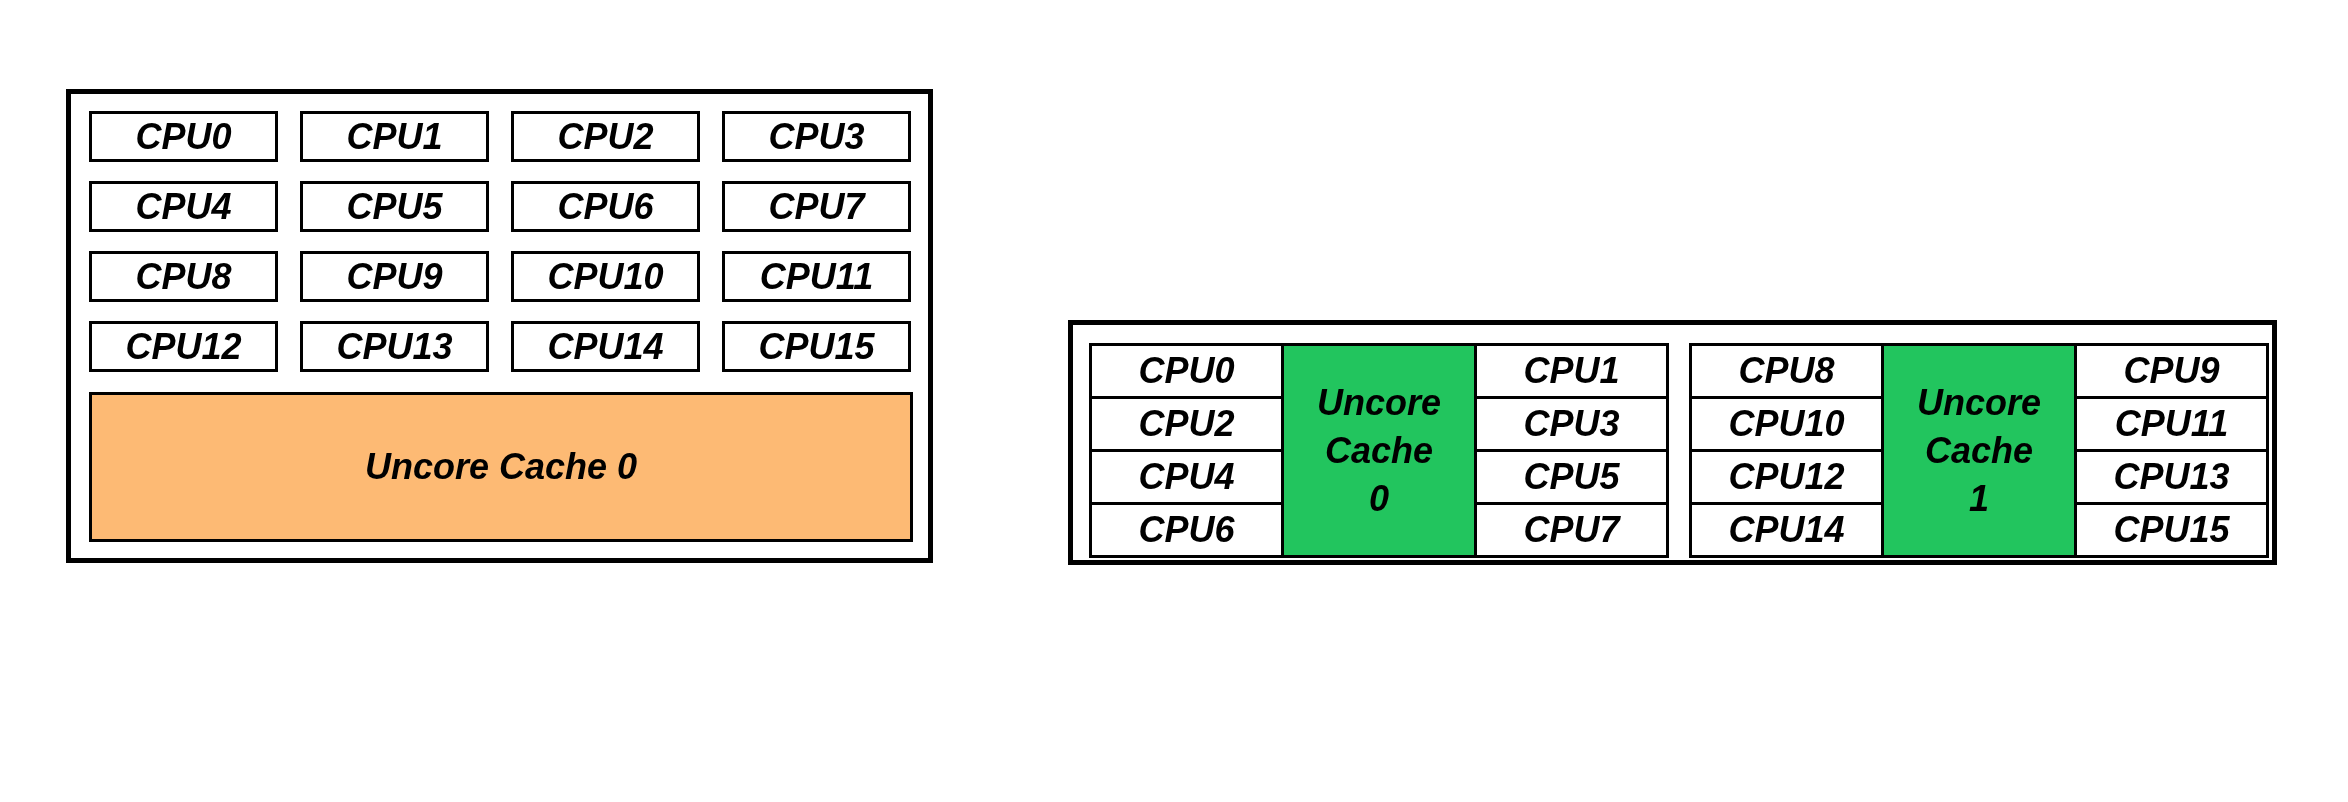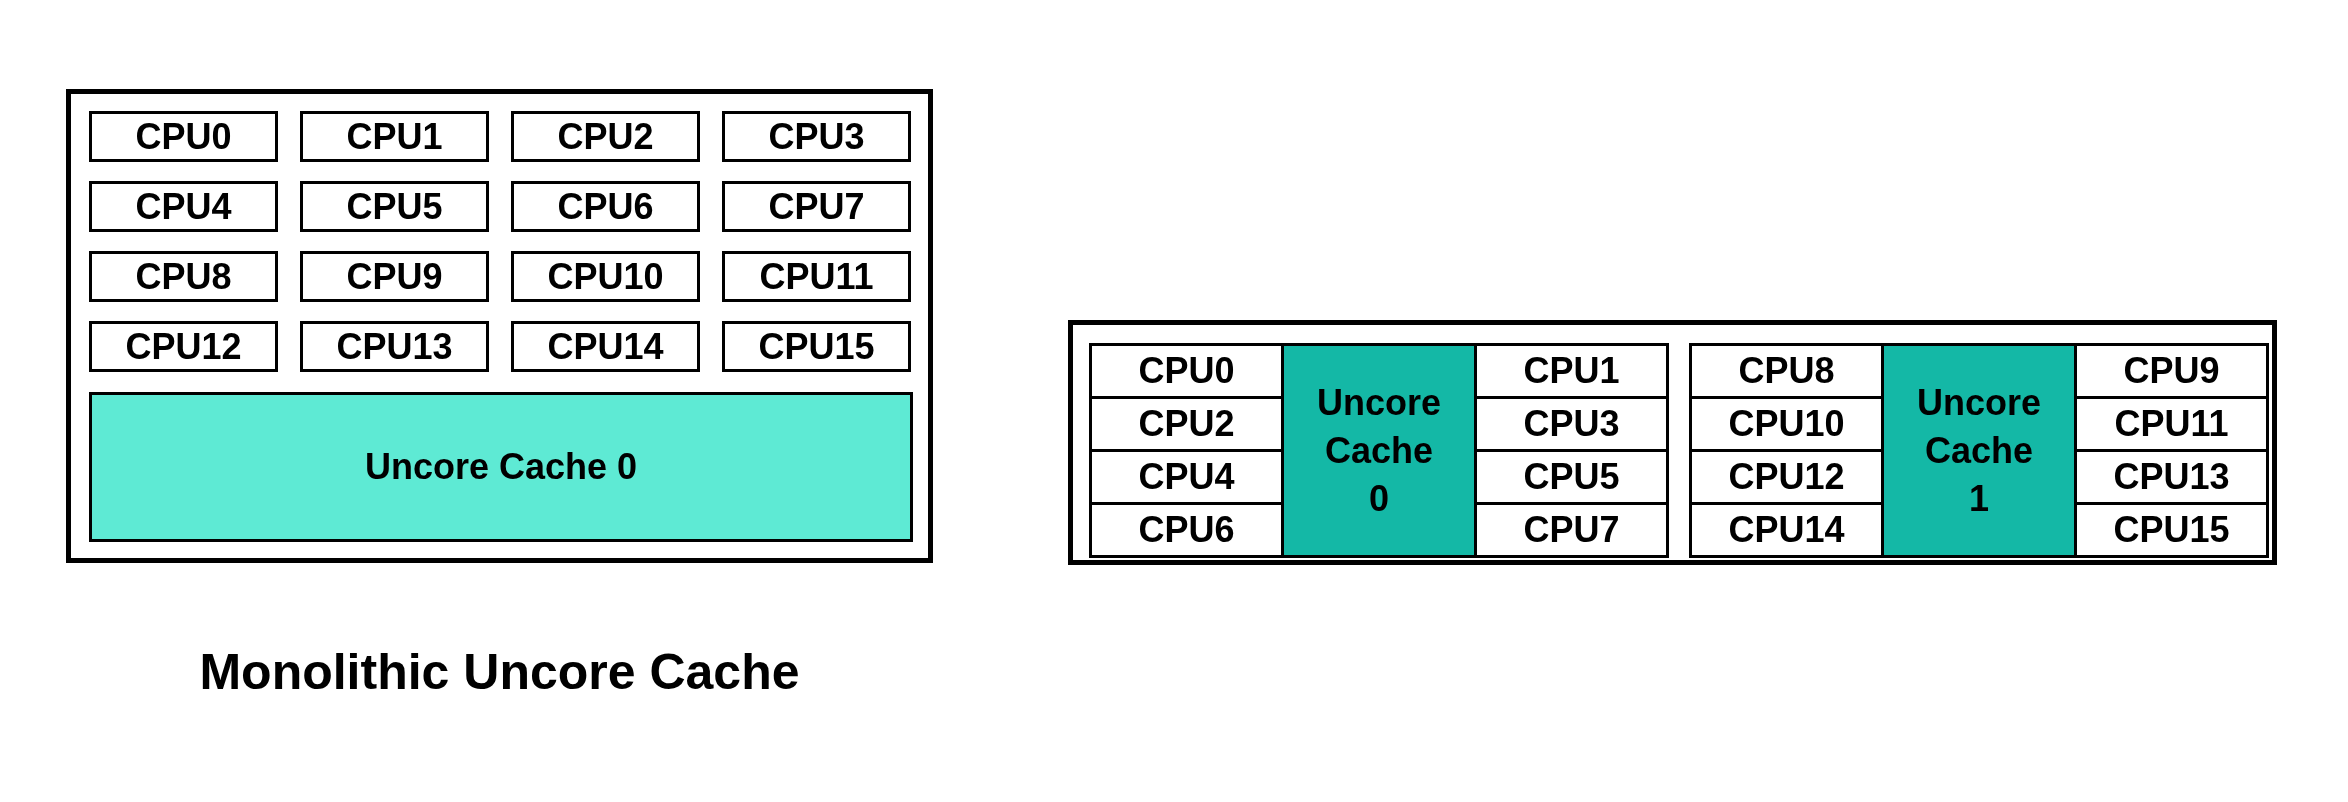--- a/index.html
+++ b/index.html
@@ -8,20 +8,21 @@
     background: #ffffff;
   }
   #canvas {
     position: relative;
     width: 2348px;
     height: 692px;
     background: #ffffff;
     font-family: "Liberation Sans", sans-serif;
     color: #000000;
     overflow: hidden;
+    font-style: italic;
   }
 
   
   .mono-box {
     position: absolute;
     left: 66px;
     top: 89px;
     width: 867px;
     height: 474px;
     border: 5px solid #000000;
@@ -43,21 +44,21 @@
     display: flex;
     align-items: center;
     justify-content: center;
     font-weight: bold;
     font-size: 36px;
     white-space: nowrap;
   }
   .mono-cache {
     margin-top: 20px;
     height: 150px;
-    background: #5eead4;
+    background: #fdba74;
     border: 3px solid #000000;
     box-sizing: border-box;
     display: flex;
     align-items: center;
     justify-content: center;
     font-weight: bold;
     font-size: 36px;
   }
 
   
@@ -88,21 +89,21 @@
     vertical-align: middle;
   }
   .cpu-cell {
     width: 189px;
     height: 50px;
     background: #ffffff;
     white-space: nowrap;
   }
   .cache-cell {
     width: 190px;
-    background: #14b8a6;
+    background: #22c55e;
   }
   .cache-line {
     line-height: 48px;
   }
 
   
   .caption {
     position: absolute;
     top: 643px;
     font-weight: bold;
@@ -132,21 +133,20 @@
       <div class="cpu-box">CPU9</div>
       <div class="cpu-box">CPU10</div>
       <div class="cpu-box">CPU11</div>
       <div class="cpu-box">CPU12</div>
       <div class="cpu-box">CPU13</div>
       <div class="cpu-box">CPU14</div>
       <div class="cpu-box">CPU15</div>
     </div>
     <div class="mono-cache">Uncore Cache 0</div>
   </div>
-  <div class="caption caption-mono">Monolithic Uncore Cache</div>
 
   <div class="split-box">
 
     <table class="cluster-table">
       <tbody>
         <tr>
           <td class="cpu-cell">CPU0</td>
           <td class="cache-cell" rowspan="4">
             <div class="cache-line">Uncore</div>
             <div class="cache-line">Cache</div>

